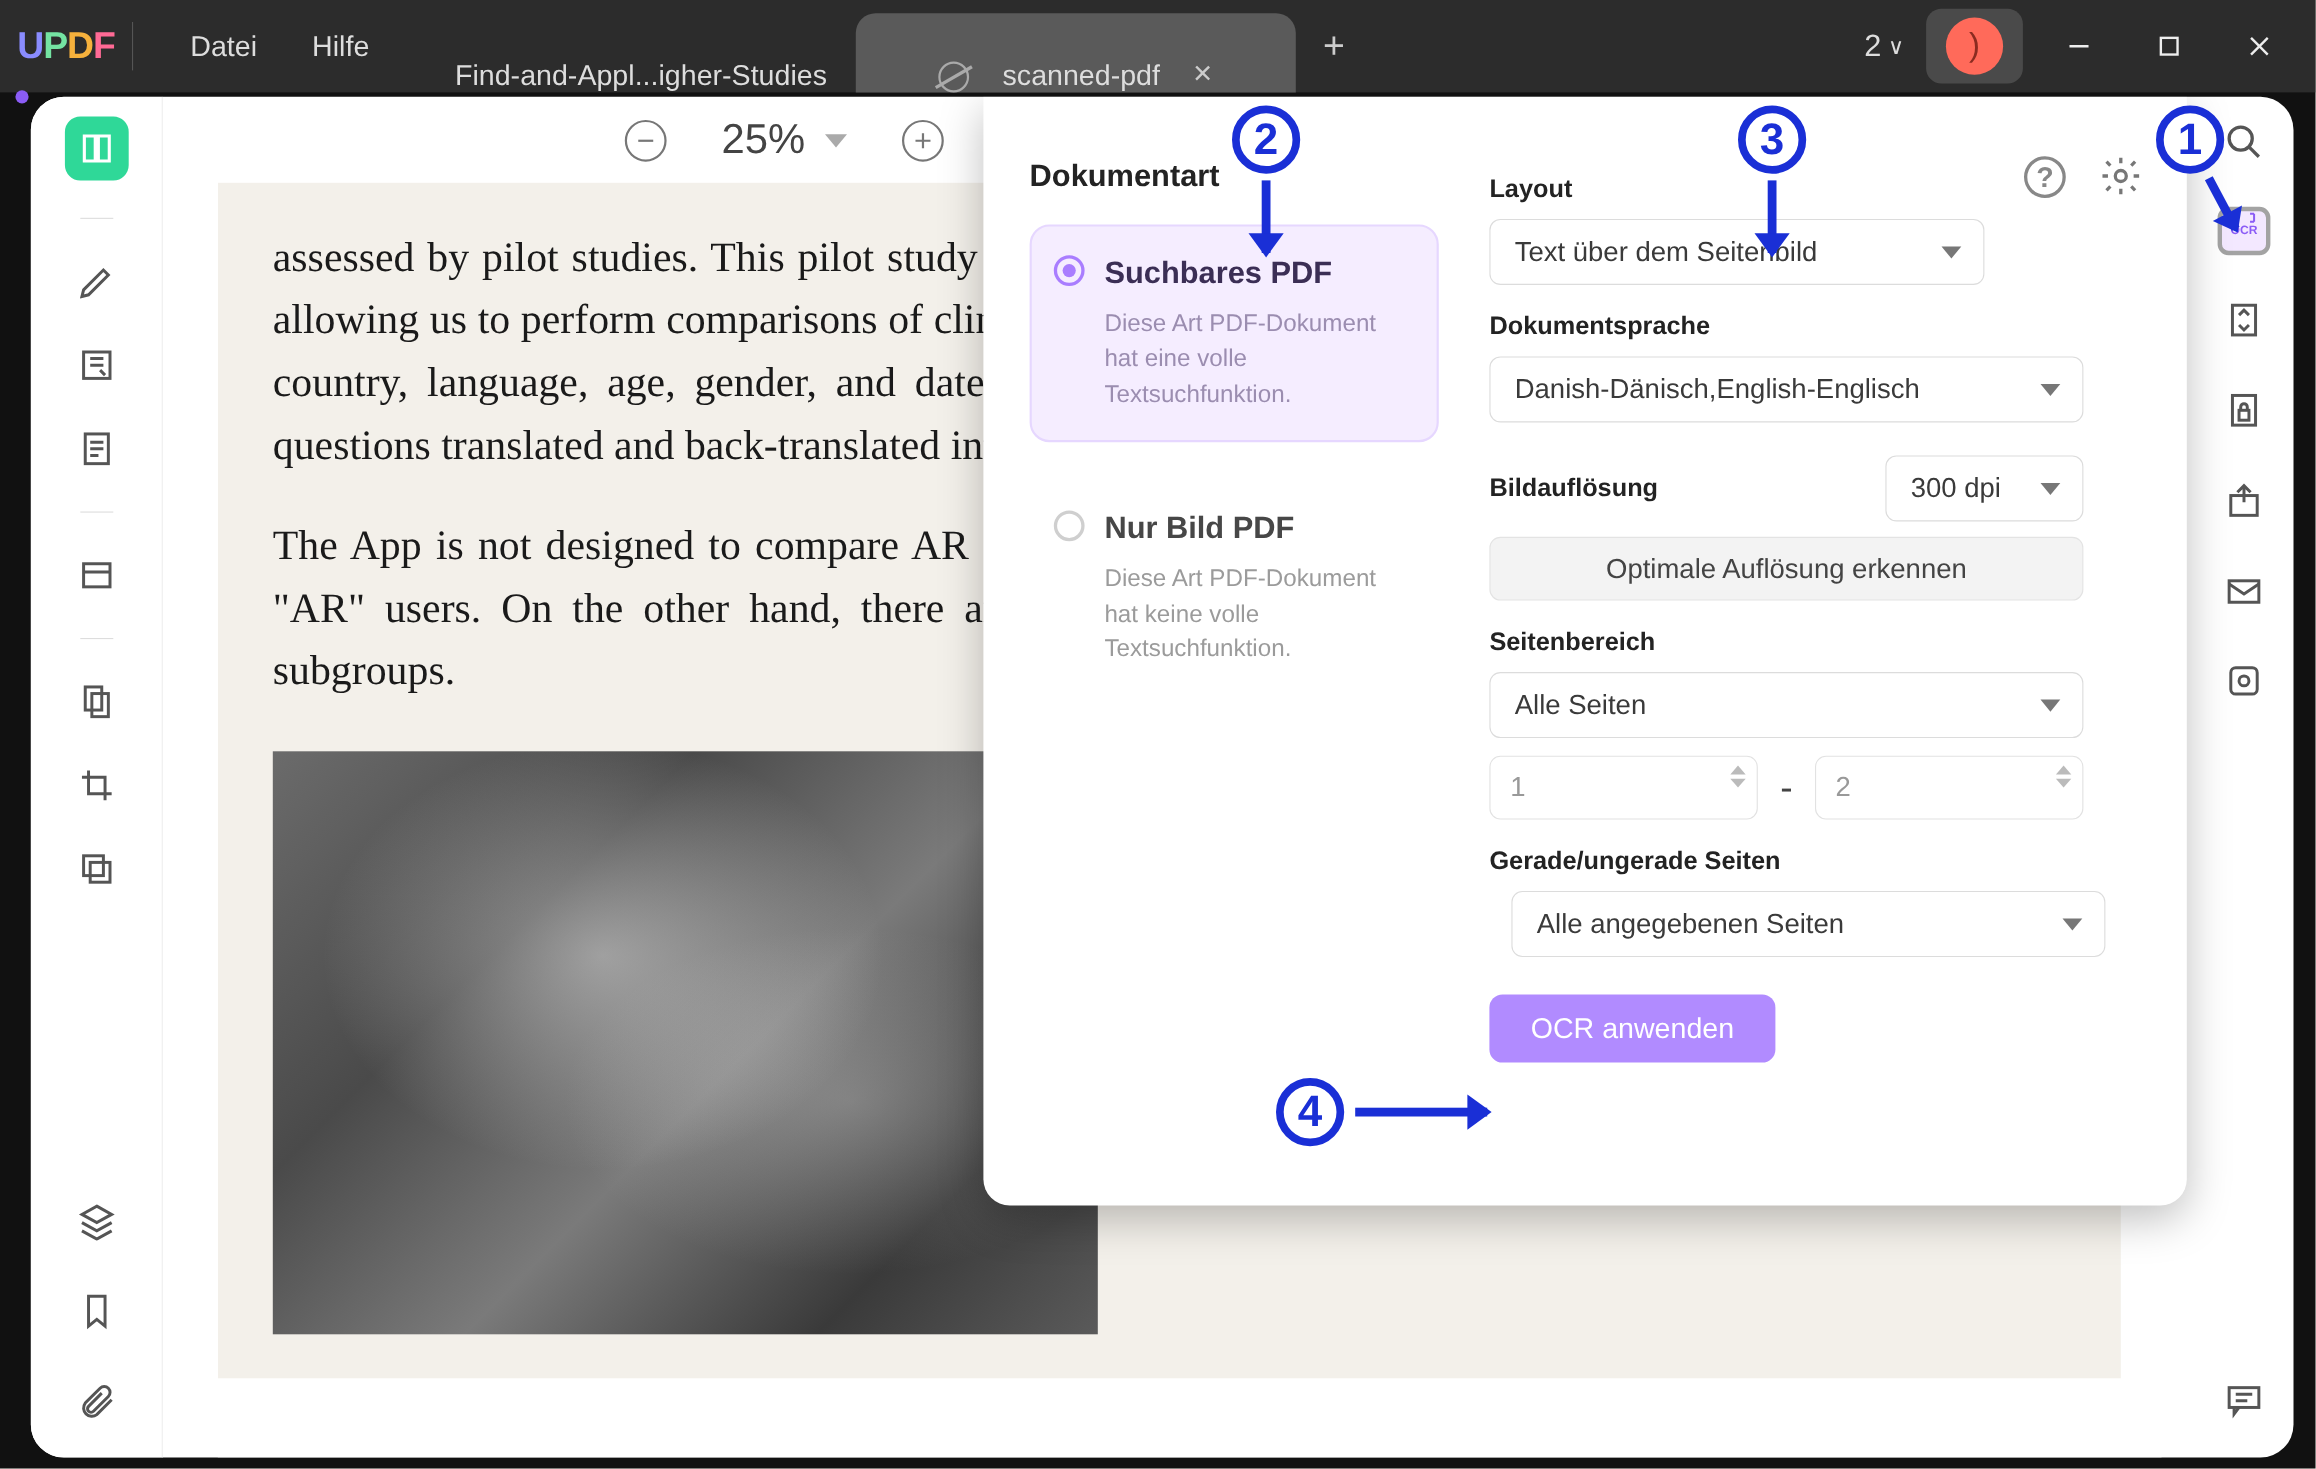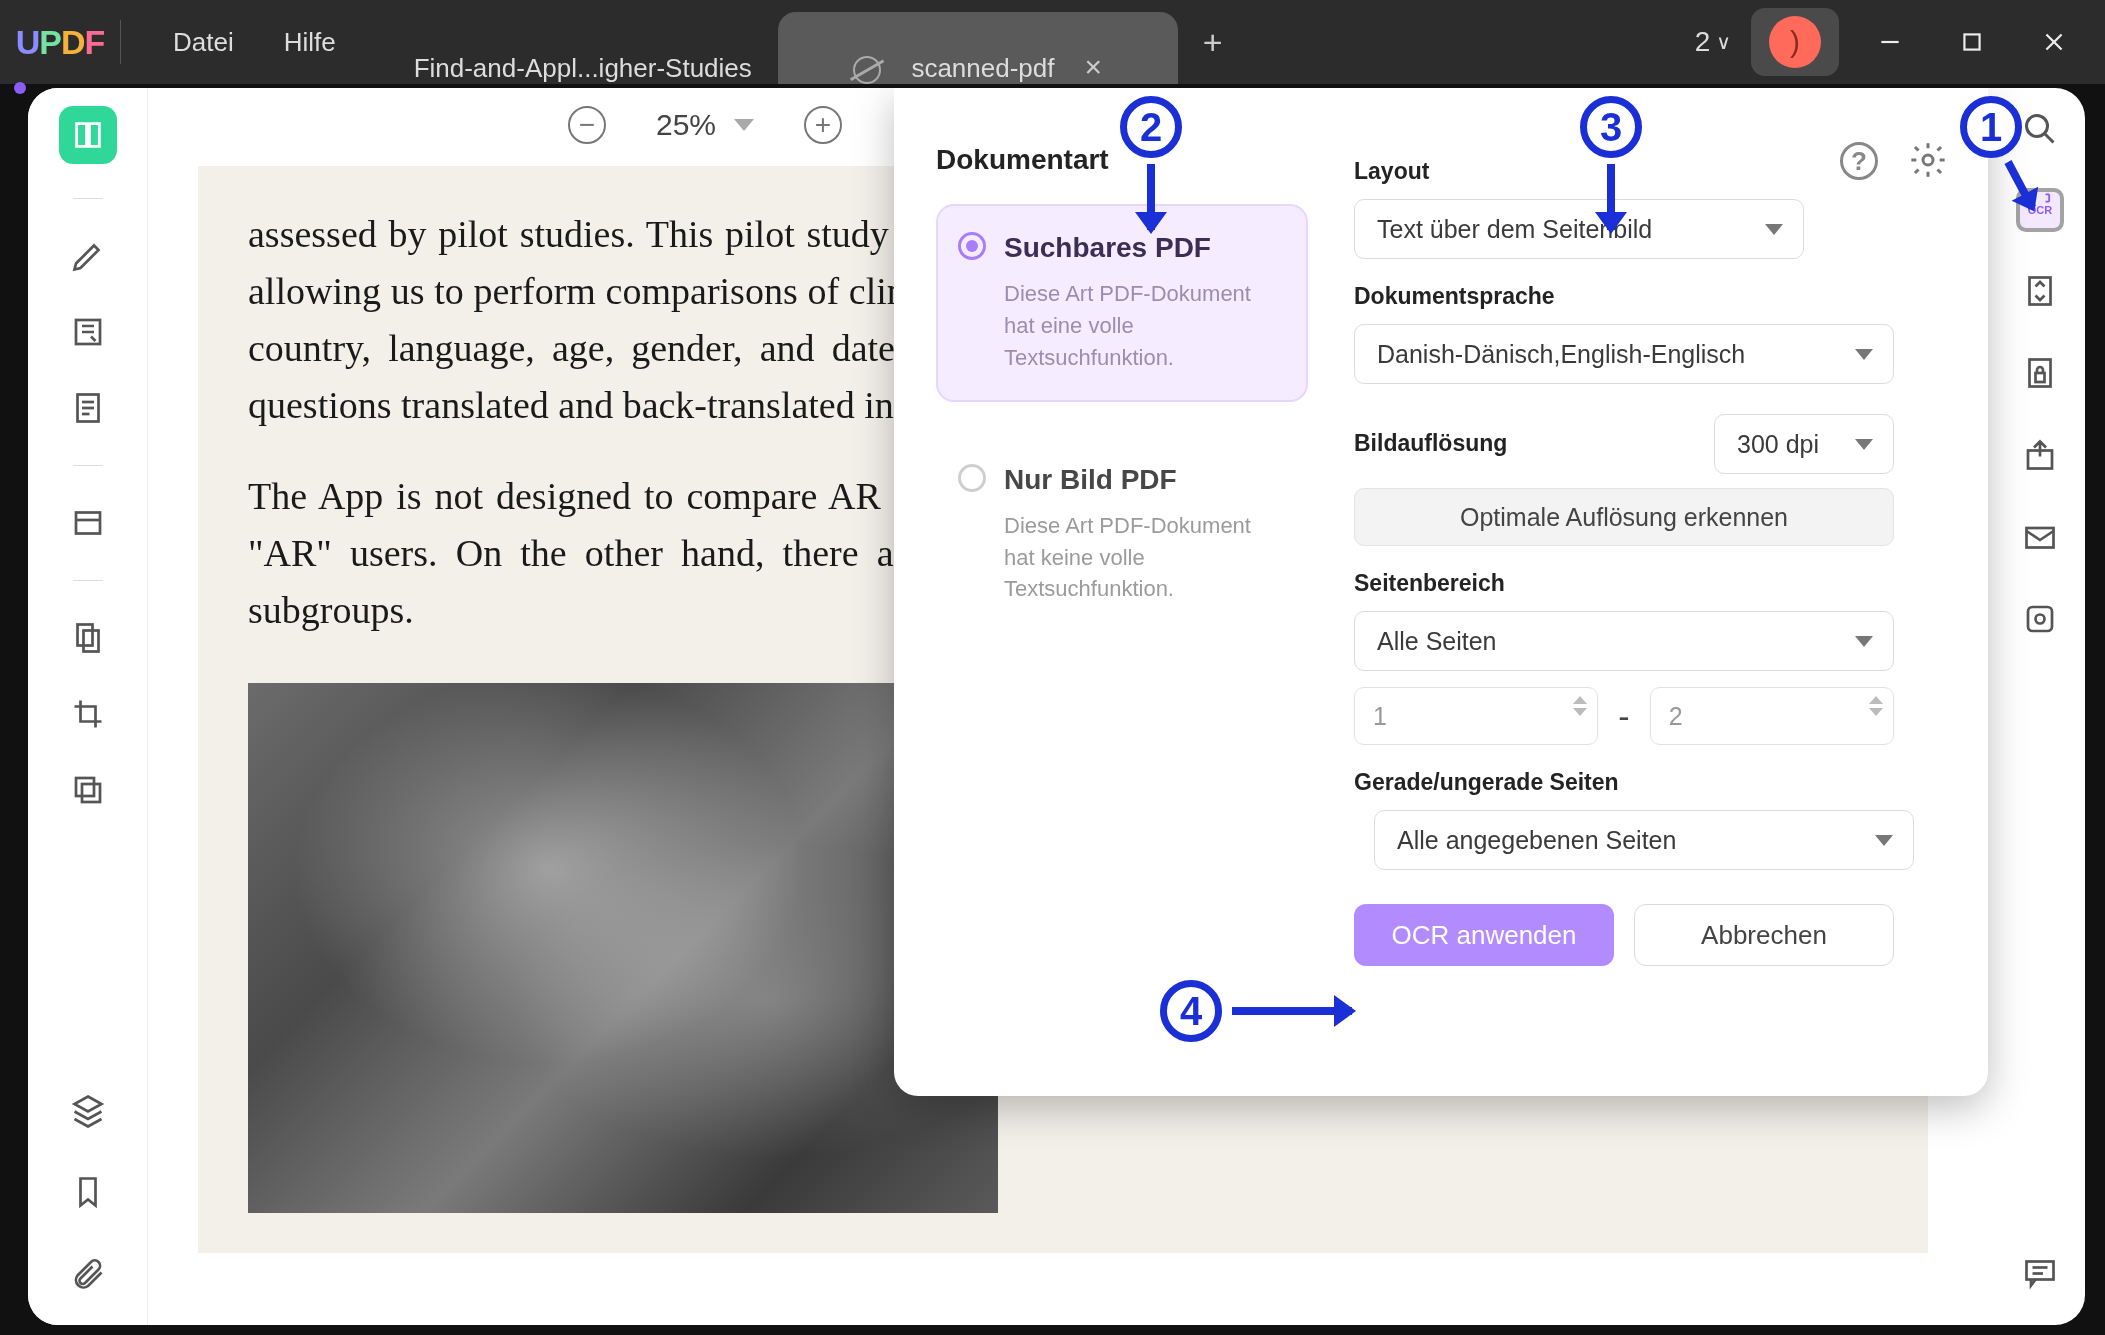--- a/index.html
+++ b/index.html
@@ -42,21 +42,21 @@
 
 .right-rail { position: absolute; top: 0; right: 0; width: 90px; bottom: 0; display: flex; flex-direction: column; align-items: center; padding-top: 18px; gap: 36px; }
 .right-rail .rtool { width: 46px; height: 46px; display: flex; align-items: center; justify-content: center; color: #555; }
 .right-rail .rtool svg, .right-rail .rtool .mag { width: 36px; height: 36px; }
 .right-rail .ocr-btn { width: 48px; height: 44px; background: #f3e8ff; border-radius: 10px; display: flex; align-items: center; justify-content: flex-start; color: #8b5cf6; font-size: 14px; font-weight: 700; border:4px solid #a3a3a3; flex-direction:column; }
 .right-rail .bottom { margin-top: auto; padding-bottom: 30px; }
 
 
 .zoombar { position: absolute; top: 18px; left: 540px; display: flex; align-items: center; gap: 50px; color: #444; }
 .zoombar .circle { width: 38px; height: 38px; border: 2.5px solid #777; border-radius: 50%; display: flex; align-items: center; justify-content: center; font-size: 28px; color:#777; }
-.zoombar .zoomval { font-size: 30px; display: flex; align-items: center; gap: 18px; text-align: right; }
+.zoombar .zoomval { font-size: 38px; display: flex; align-items: center; gap: 18px; text-align: right; }
 .zoombar .tri { width: 0; height: 0; border-left: 10px solid transparent; border-right: 10px solid transparent; border-top: 12px solid #aaa; }
 
 
 .doc { position: absolute; top: 78px; left: 170px; right: 120px; bottom: 0; background: #fff; overflow:hidden;}
 .page { position:absolute; top:0; left:0; width:1730px; background:#f3f0ea; padding:40px 50px; }
 .page p { font-size: 38px; color: #1a1a1a; line-height: 1.5; text-align: justify; margin-bottom: 34px; font-family: Georgia, serif;}
 .page .photo { width: 750px; height: 530px; background: linear-gradient(135deg,#6b6b6b 0%, #4a4a4a 30%, #7a7a7a 55%, #3a3a3a 80%, #5a5a5a 100%); margin-top:10px; margin-right:30px; float:left; position:relative;}
 .page .photo::after{content:"";position:absolute;inset:0;background:radial-gradient(ellipse at 40% 35%, rgba(230,230,230,.5), transparent 40%),radial-gradient(ellipse at 70% 60%, rgba(200,200,200,.35), transparent 35%);}
 .page .rightcol { font-size: 36px; font-family: Georgia, serif; text-align: justify; line-height:1.55;}
 
@@ -380,21 +380,20 @@
       </div>
 
       <div class="fld-label">Gerade/ungerade Seiten</div>
       <div class="sel" style="width:540px;margin-left:20px;">
           <span>Alle angegebenen Seiten</span>
           <span class="tri"></span>
         </div>
 
       <div class="btnrow">
         <div class="btn primary">OCR anwenden</div>
-        <div class="btn secondary">Abbrechen</div>
       </div>
     </div>
   </div>
 
 </div>
 
 <div class="callout" style="top:96px;left:1960px;">
   <div class="cnum">1</div>
   <div class="arrow-diag" style="margin-left:44px;margin-top:4px;"></div>
 </div>

